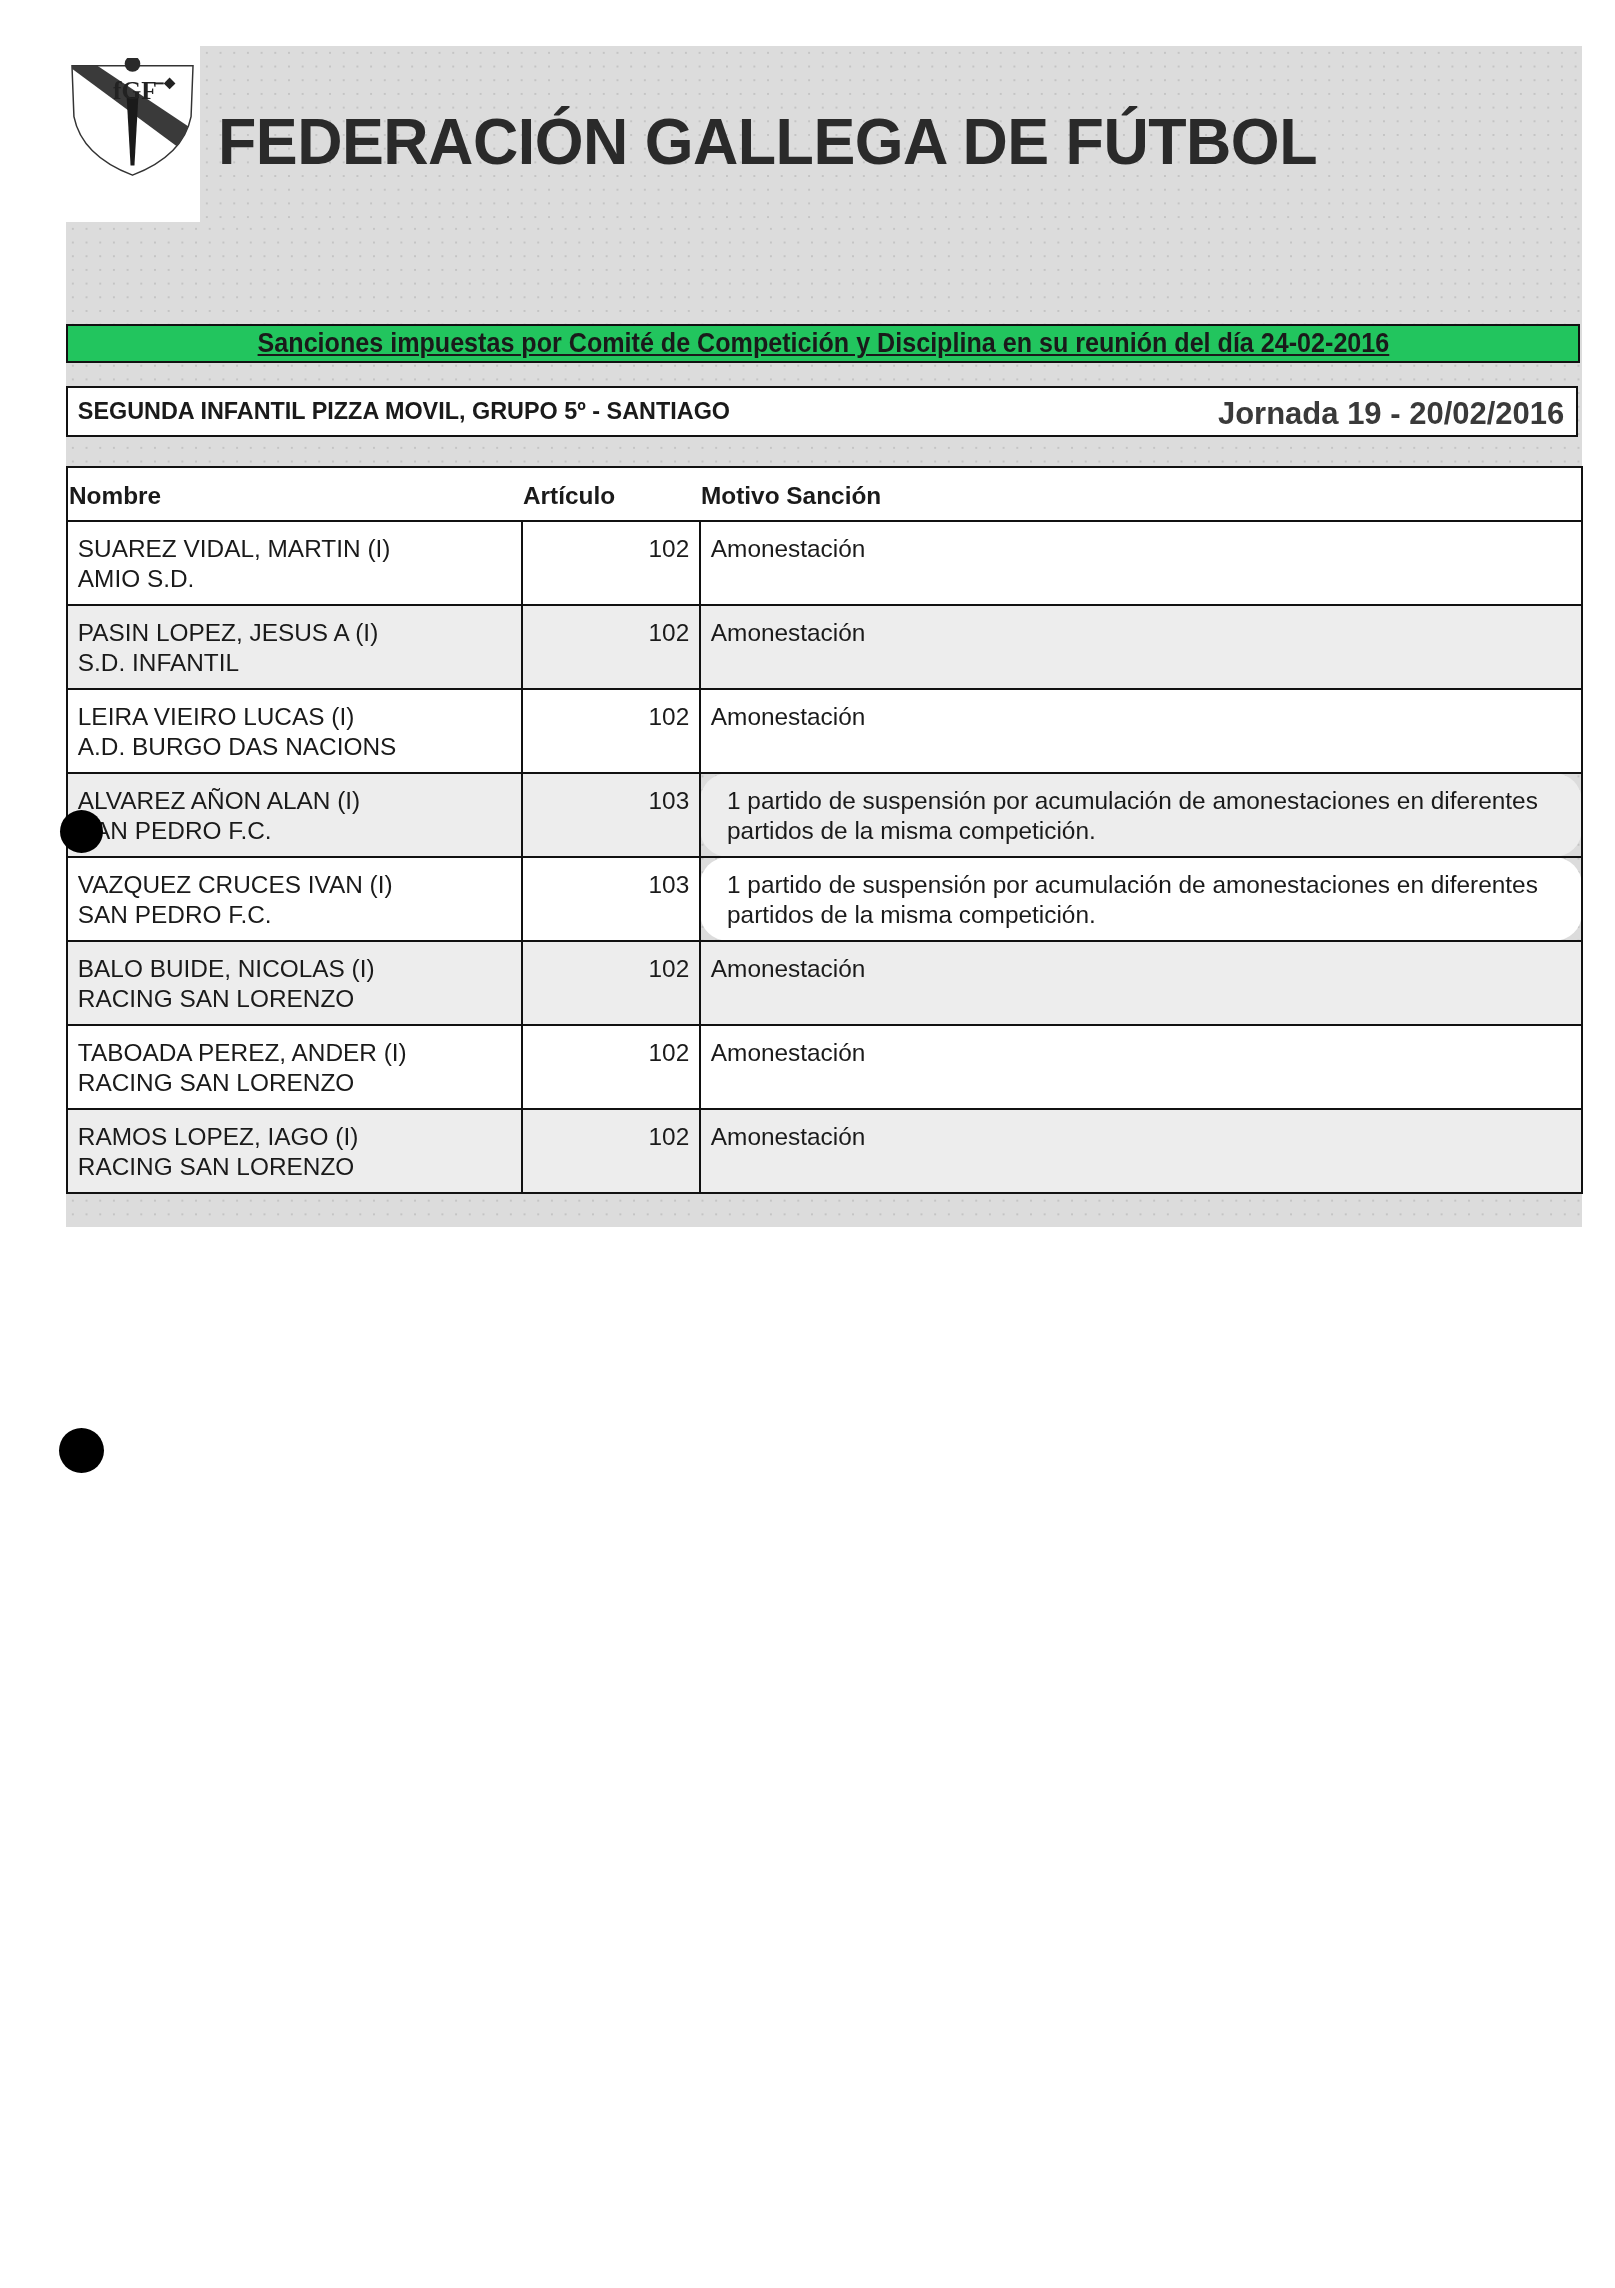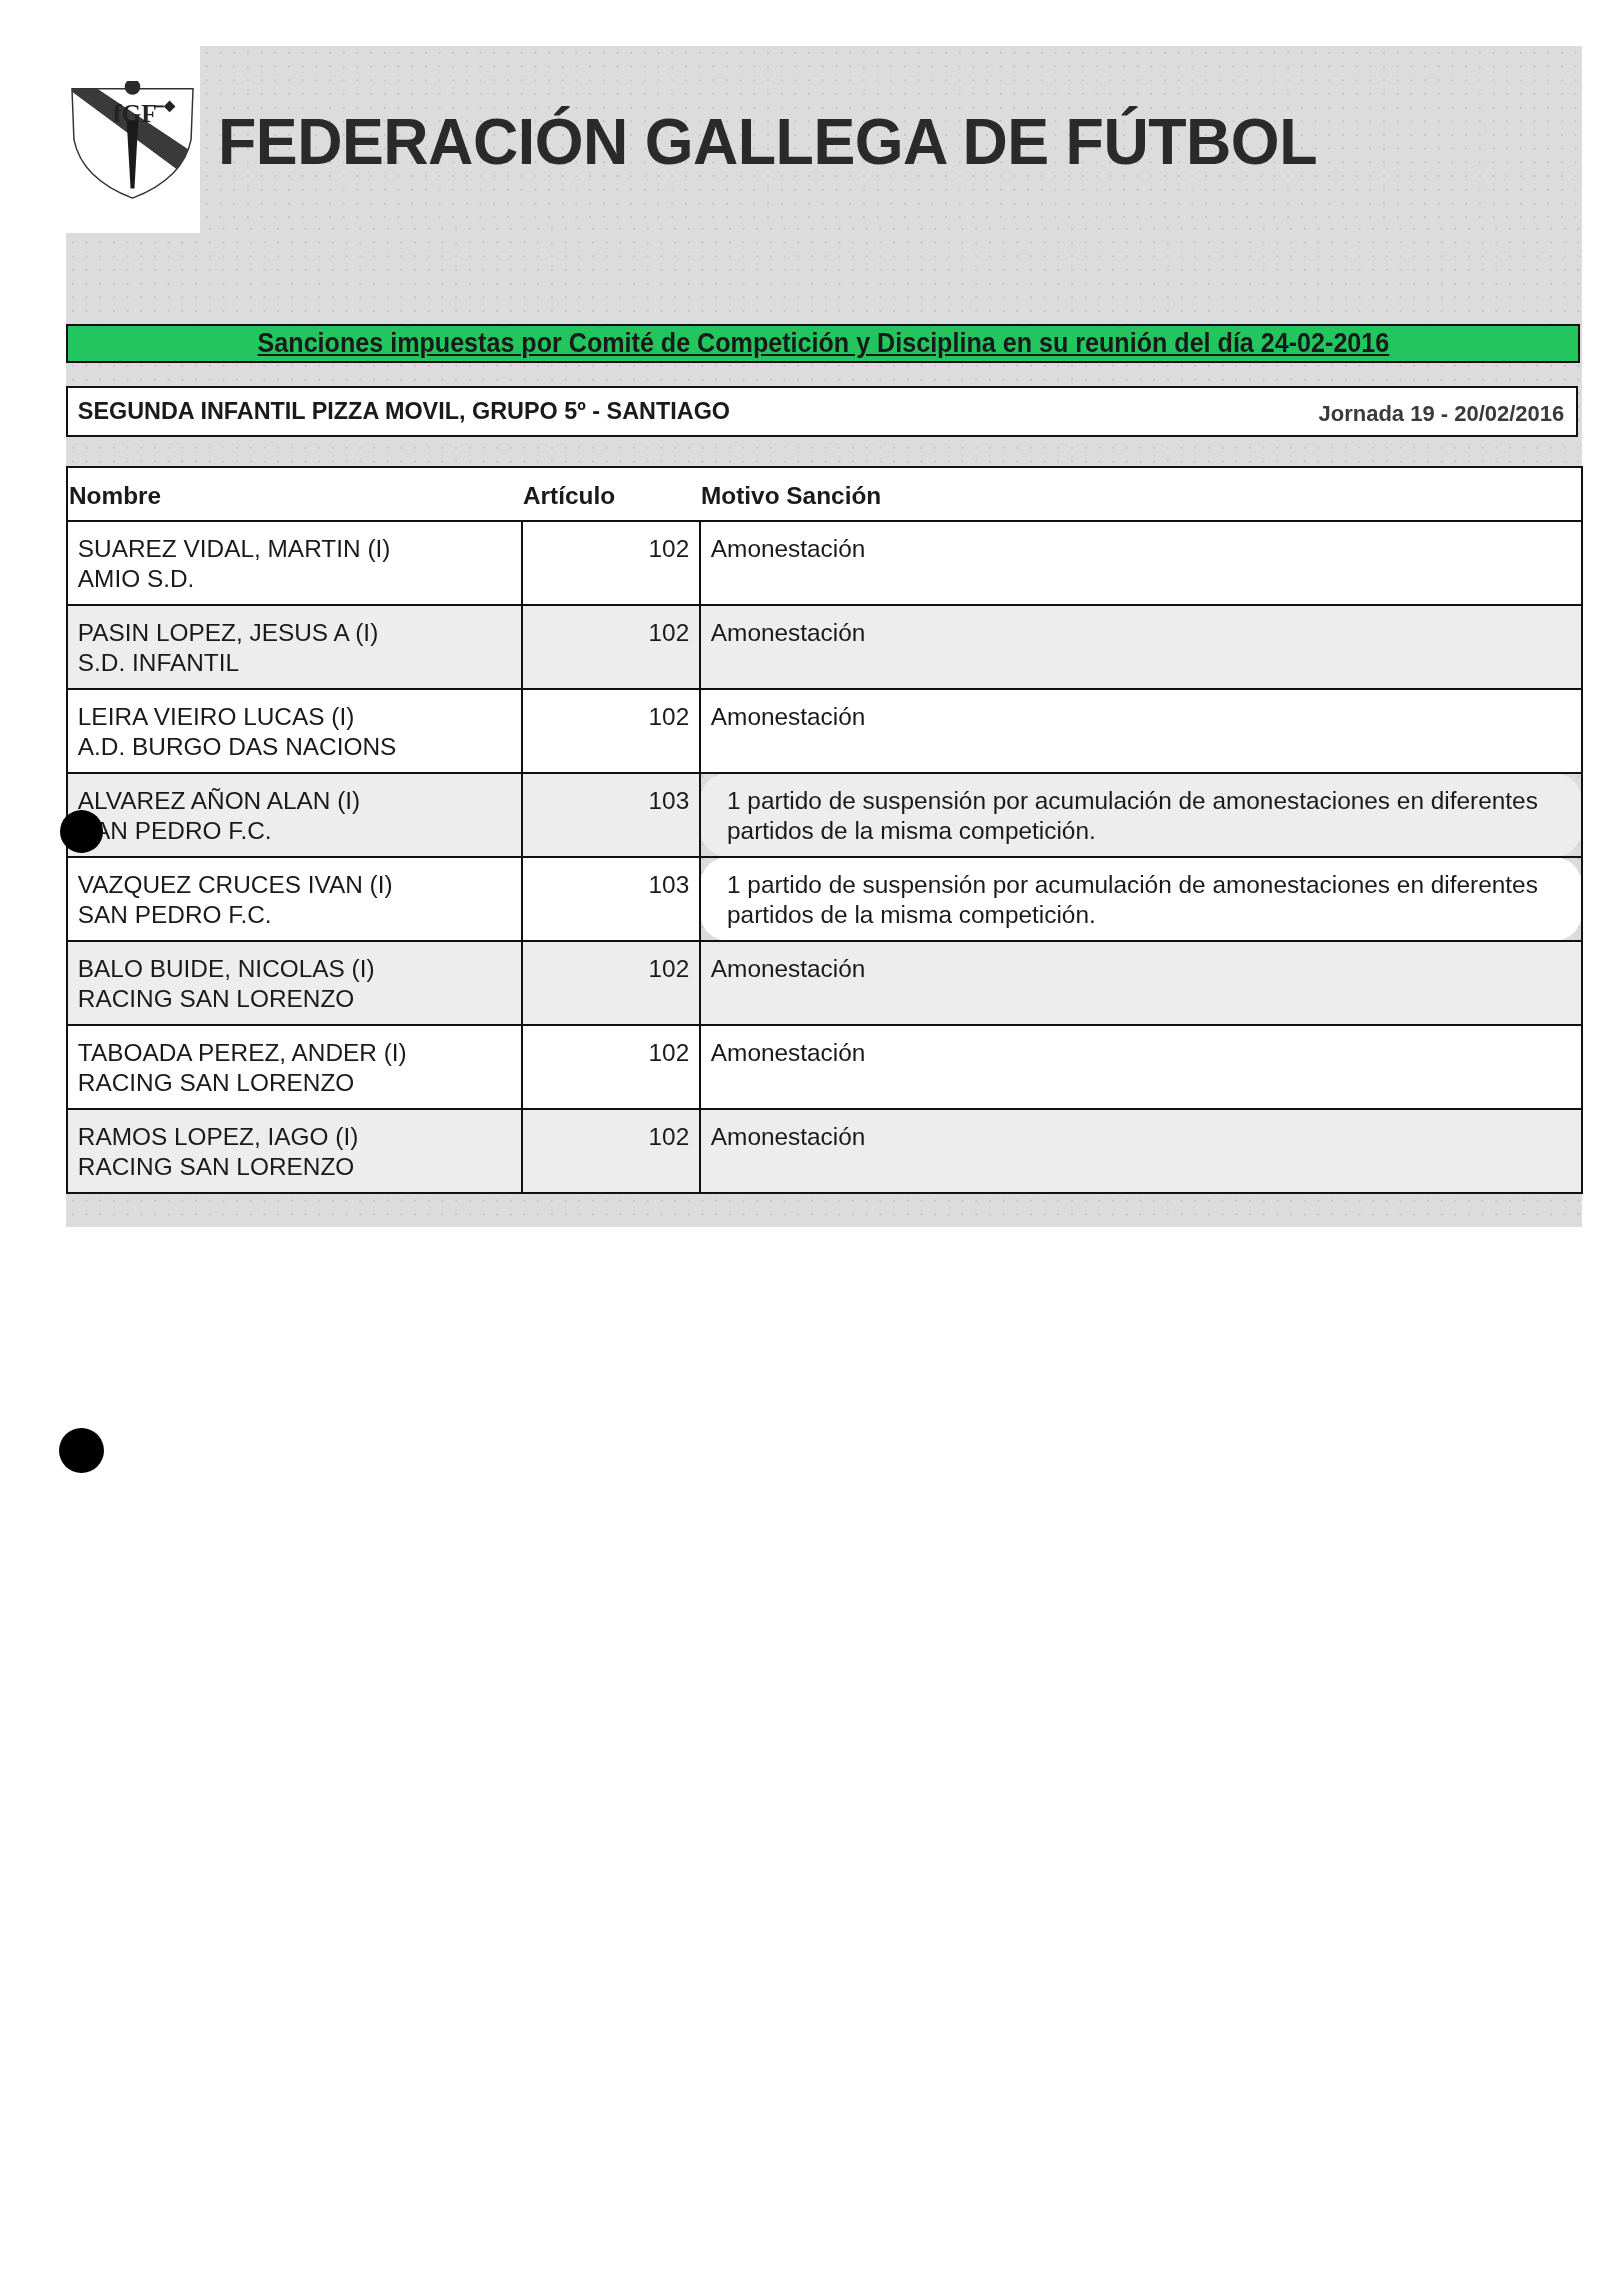--- a/index.html
+++ b/index.html
@@ -14,21 +14,21 @@
     background-image: radial-gradient(#c4c4c4 1px, transparent 1.2px);
     background-size: 13.7px 13.7px;
   }
   .band-main {
     position: absolute; left: 66px; top: 222px; width: 1516px; height: 1005px;
     background-color: #dcdcdc;
     background-image: radial-gradient(#c4c4c4 1px, transparent 1.2px);
     background-size: 13.7px 13.7px;
   }
   .logo-box {
-    position: absolute; left: 39px; top: 50px; width: 161px; height: 183px; background: #ffffff;
+    position: absolute; left: 39px; top: 27px; width: 161px; height: 183px; background: #ffffff;
   }
   .logo-box svg { position: absolute; left: 29px; top: 31px; }
   .org-title {
     position: absolute; left: 218px; top: 105px;
     font-size: 64px; font-weight: bold; letter-spacing: -0.5px; color: #2a2a2a;
     transform: scaleX(0.98); transform-origin: left top; white-space: nowrap;
   }
   .title-box {
     position: absolute; left: 66px; top: 324px; width: 1510px; height: 35px;
     border: 2.9px solid #111; background: #22c55e;
@@ -38,21 +38,21 @@
     font-size: 27px; font-weight: bold; text-decoration: underline; white-space: nowrap;
     transform: scaleX(0.93);
   }
   .group-box {
     position: absolute; left: 66px; top: 386px; width: 1512px; height: 51px;
     border: 2.9px solid #111; background: #fff;
     display: flex; align-items: center; justify-content: space-between;
     padding: 0 11.7px 0 9.8px; box-sizing: border-box;
   }
   .group-box .grp { font-size: 23.4px; font-weight: bold; white-space: nowrap; }
-  .group-box .jor { font-size: 22px; font-weight: bold; color: #3a3a3a; white-space: nowrap; margin-top: 5.9px; }
+  .group-box .jor { font-size: 31px; font-weight: bold; color: #3a3a3a; white-space: nowrap; margin-top: 5.9px; }
   table.sanc {
     position: absolute; left: 66px; top: 466px; width: 1516px;
     border-collapse: collapse; table-layout: fixed;
   }
   table.sanc col.c1 { width: 455px; }
   table.sanc col.c2 { width: 178px; }
   table.sanc col.c3 { width: 882px; }
   table.sanc thead tr { height: 54px; background: #fff; }
   table.sanc th {
     font-size: 24.4px; font-weight: bold; border-top: 2.9px solid #111; border-bottom: 2.9px solid #111;

